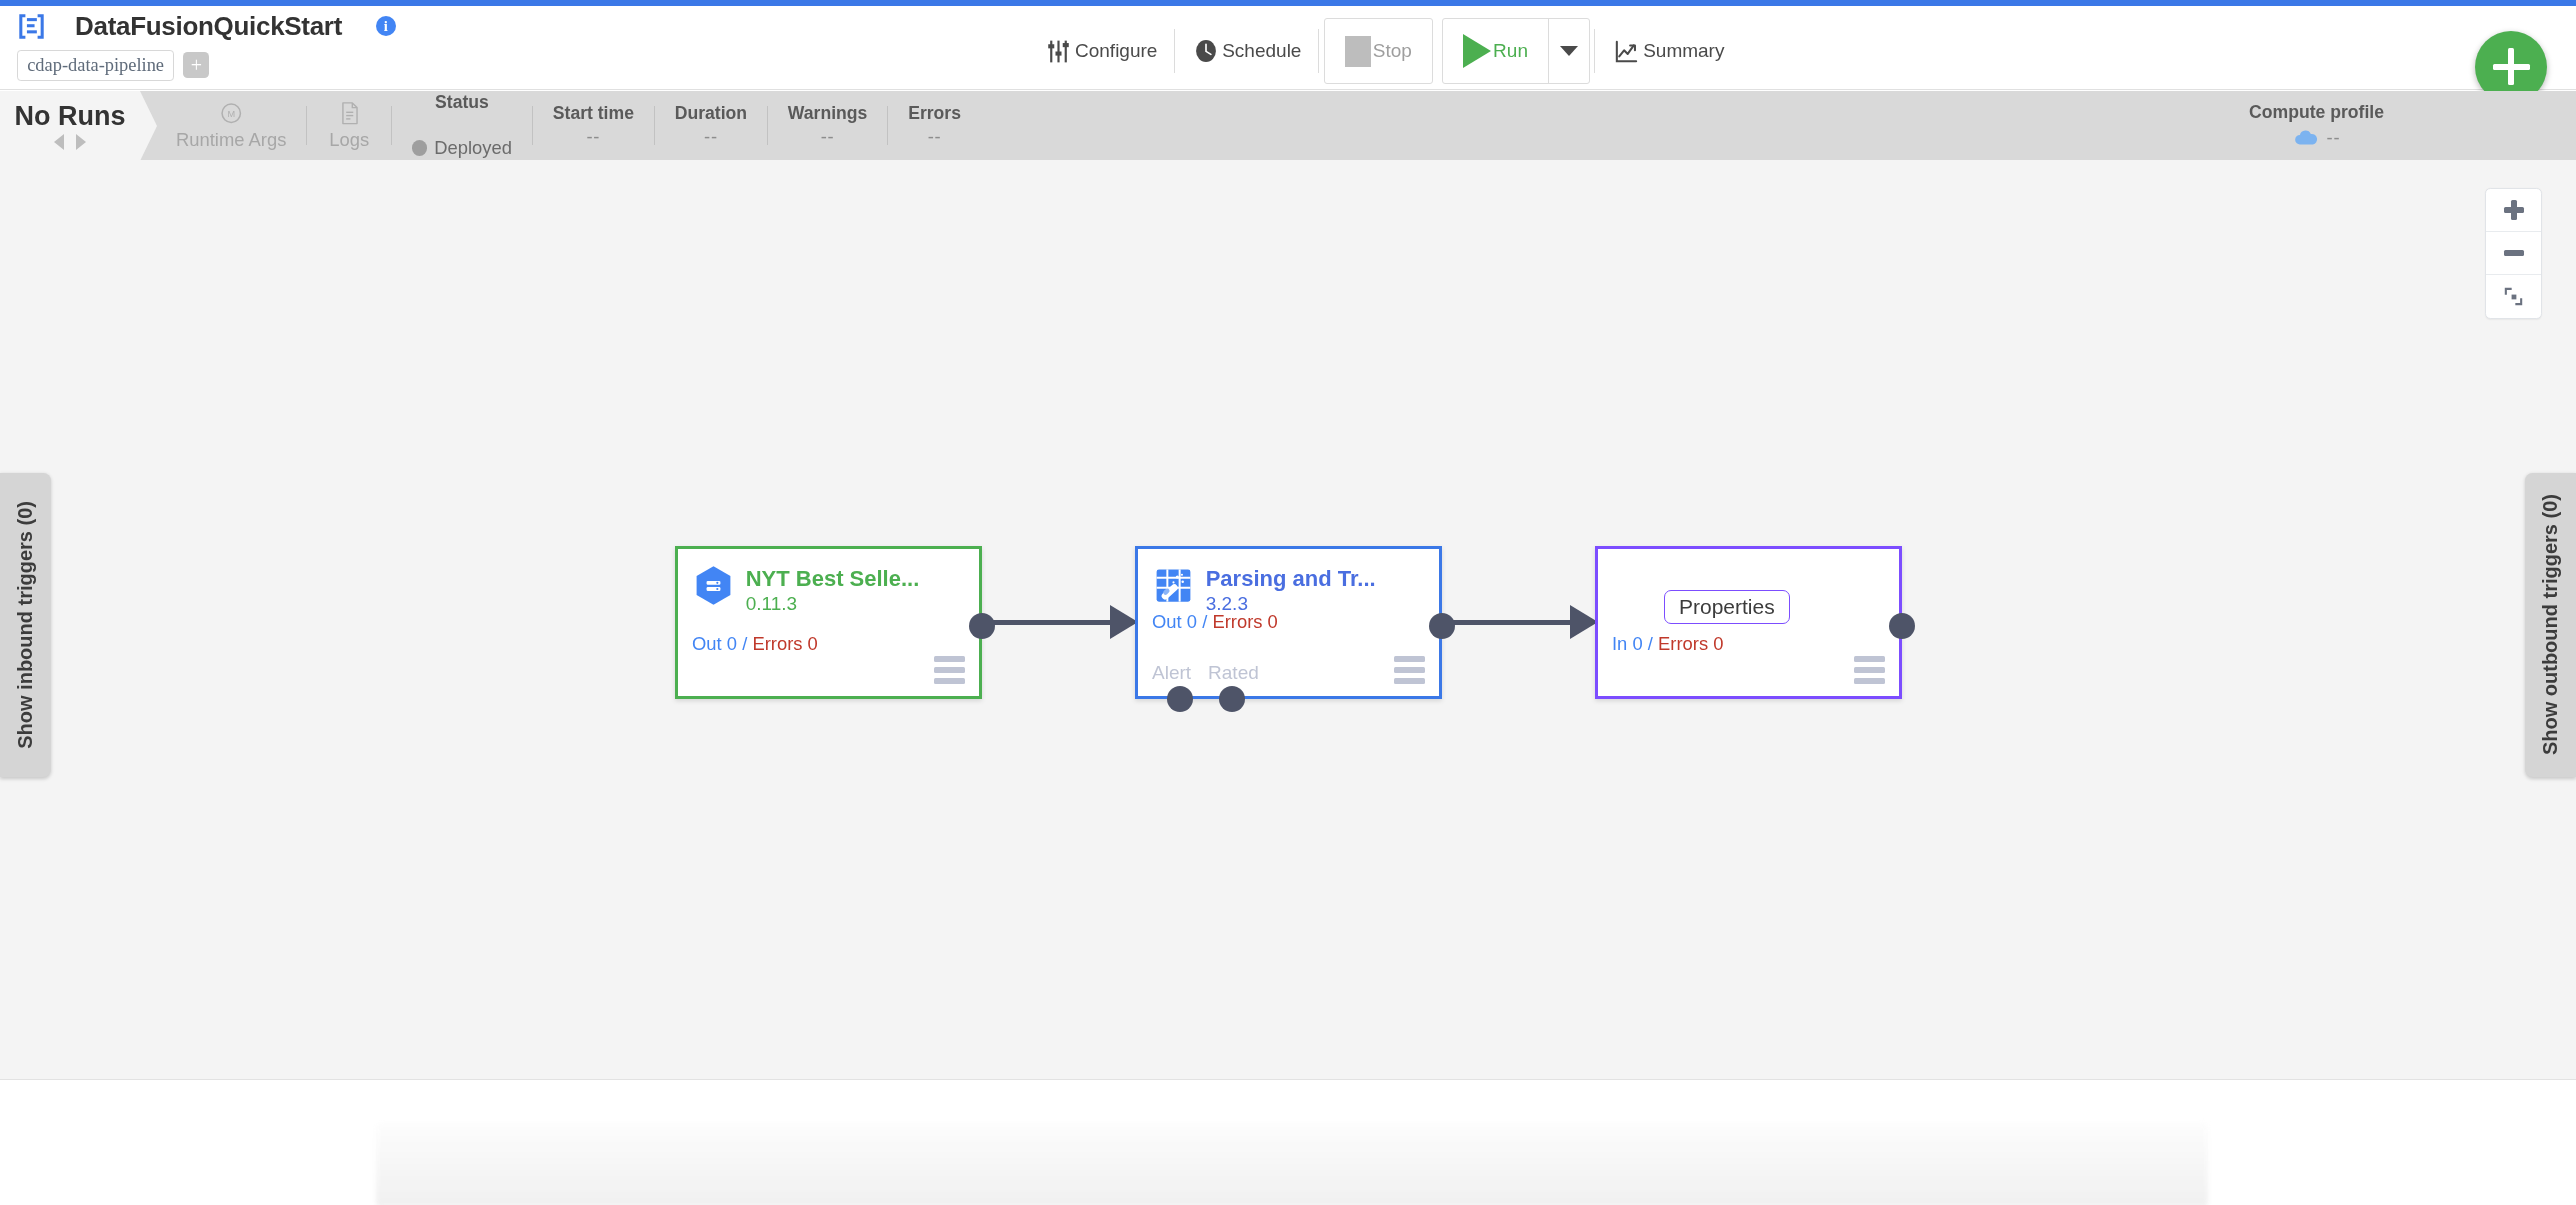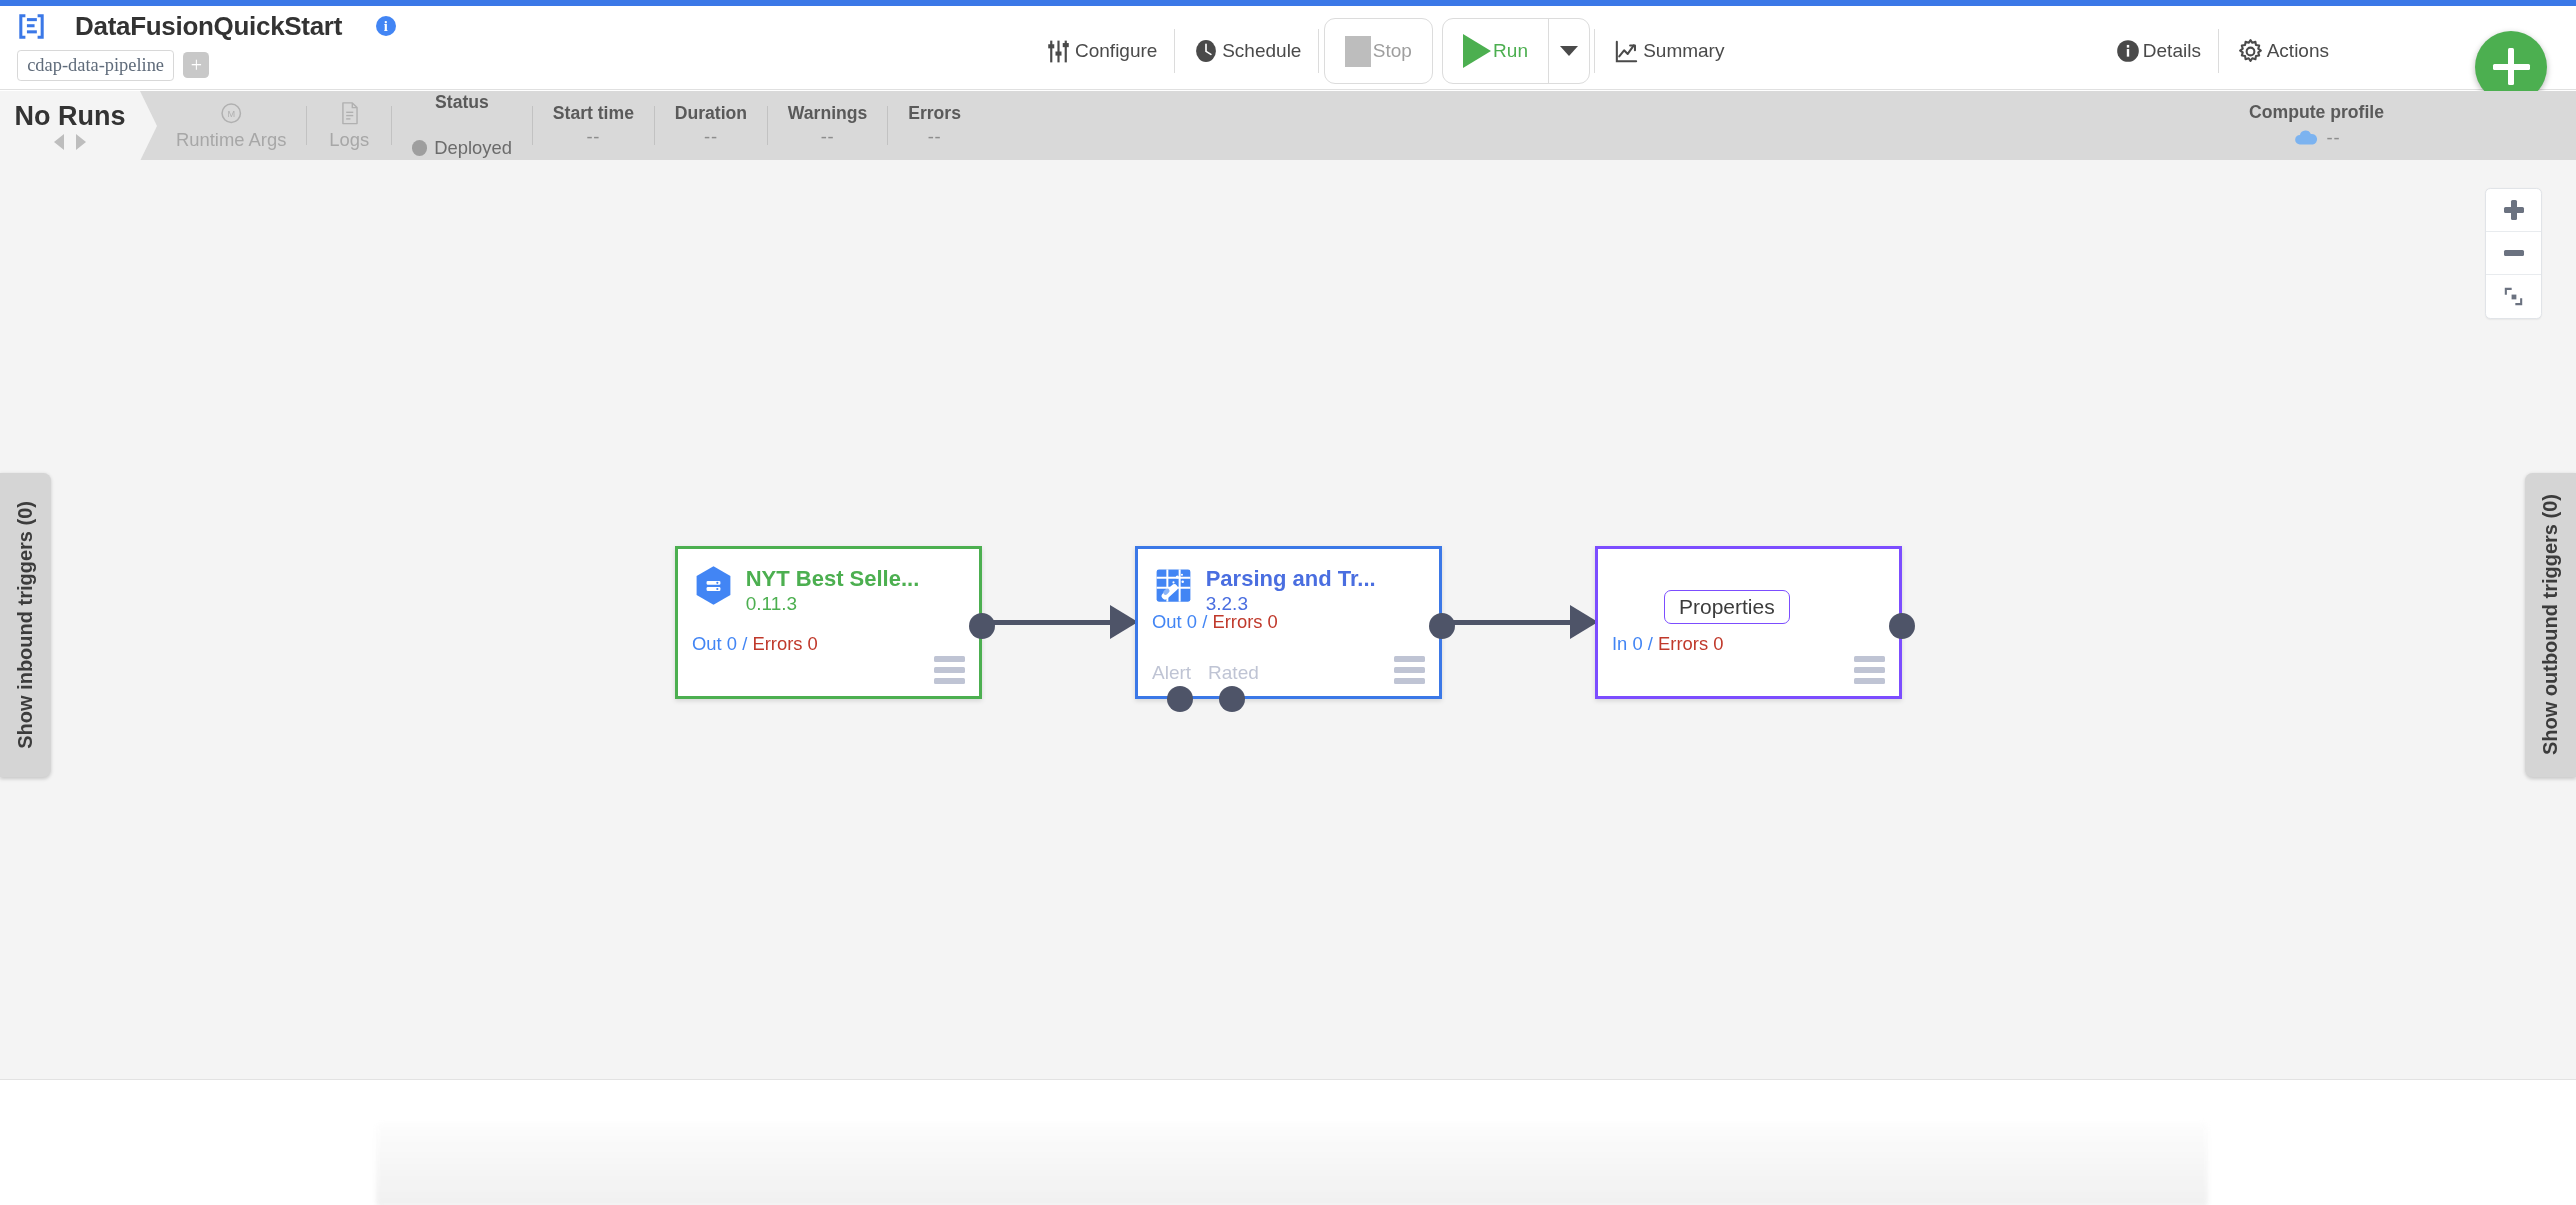--- a/index.html
+++ b/index.html
@@ -52,21 +52,21 @@
   }
   .tb-item {
     display: flex; align-items: center; justify-content: center;
     padding: 0 17px; min-width: 69px; gap: 2px;
   }
   .tb-label { font-size: 19px; color: #4a4a4a; }
   .tb-sep { width: 0.8px; background: #dcdcdc; margin: 17px 0; }
   .tb-icon { height: 31px; display: flex; align-items: center; justify-content: center; }
 
   .btn-box {
-    border: 0.8px solid #dcdcdc; border-radius: 11px; background: #fff;
+    border: 0.8px solid #dcdcdc; border-radius: 3px; background: #fff;
     display: flex; align-items: stretch; margin: 6.1px 4.6px;
   }
   .btn-box .tb-item { padding: 0 20px; }
   .btn-divider { width: 0.8px; background: #dcdcdc; }
   .dd-caret {
     display: flex; align-items: center; justify-content: center; width: 40px;
   }
   .caret { width: 0; height: 0; border-left: 9.2px solid transparent; border-right: 9.2px solid transparent; border-top: 10.7px solid #4a4a4a; }
   .stop-label { color: #9e9e9e; }
   .run-label { color: #4caf50; }
@@ -296,42 +296,20 @@
           <svg width="29" height="29" viewBox="0 0 24 24" fill="none" stroke="#4a4a4a" stroke-width="1.7">
             <path d="M4 4 v16 h16" stroke-linecap="round"></path>
             <path d="M6 16 l4-5 3 3 5-7" stroke-linejoin="round" stroke-linecap="round"></path>
             <path d="M15 7 h4 v4" stroke-linejoin="round" stroke-linecap="round"></path>
           </svg>
         </span>
         <span class="tb-label">Summary</span>
       </div>
     </div>
 
-    <div class="right-group">
-      <div class="tb-item">
-        <span class="tb-icon">
-          <svg width="26" height="26" viewBox="0 0 24 24">
-            <circle cx="12" cy="12" r="10" fill="#4a4a4a"></circle>
-            <rect x="10.9" y="10.2" width="2.2" height="7" fill="#fff"></rect>
-            <rect x="10.9" y="6.4" width="2.2" height="2.5" fill="#fff"></rect>
-          </svg>
-        </span>
-        <span class="tb-label">Details</span>
-      </div>
-      <div class="tb-sep"></div>
-      <div class="tb-item">
-        <span class="tb-icon">
-          <svg width="29" height="29" viewBox="0 0 24 24" fill="none" stroke="#4a4a4a" stroke-width="1.7">
-            <circle cx="12" cy="12" r="3.2"></circle>
-            <path d="M12 2.6 l1.5 2.2 2.6-.8 .4 2.7 2.7 .4 -.8 2.6 2.2 1.5 -2.2 1.5 .8 2.6 -2.7 .4 -.4 2.7 -2.6-.8 -1.5 2.2 -1.5-2.2 -2.6 .8 -.4-2.7 -2.7-.4 .8-2.6 -2.2-1.5 2.2-1.5 -.8-2.6 2.7-.4 .4-2.7 2.6 .8z" stroke-linejoin="round"></path>
-          </svg>
-        </span>
-        <span class="tb-label">Actions</span>
-      </div>
-    </div>
 
     <div class="fab"></div>
   </div>
 
   <div class="runbar">
 
     <div class="noruns">
       <span class="noruns-title">No Runs</span>
       <span class="noruns-arrows">
         <span class="arr-l"></span>

